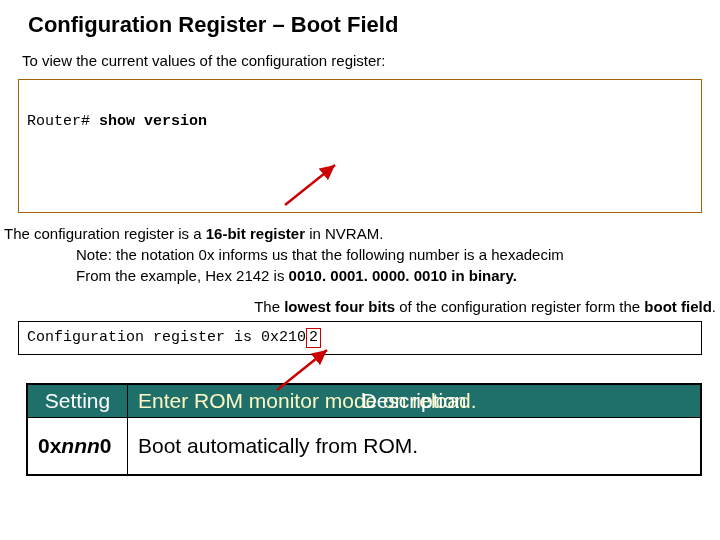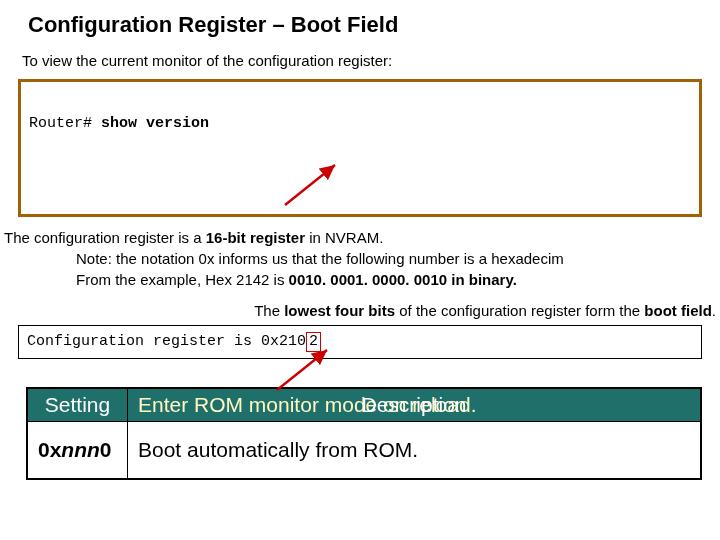--- a/index.html
+++ b/index.html
@@ -1,19 +1,19 @@
 <!DOCTYPE html>
 <html><head>
 <meta charset="utf-8">
 <style>
   * { box-sizing: border-box; margin: 0; padding: 0; }
   body { width: 720px; height: 540px; background: #fff; font-family: Arial, Helvetica, sans-serif; color: #000; overflow: hidden; position: relative; }
   .title { font-size: 22px; font-weight: bold; margin: 12px 0 14px 28px; }
   .intro { font-size: 15px; margin: 0 0 10px 22px; }
-  .term-box { border: 3px solid #a16207; margin: 0 18px 0 18px; padding: 6px 8px 6px 8px; font-family: "Courier New", monospace; font-size: 15px; line-height: 1.6; white-space: pre; }
+  .term-box { border: 1px solid #a16207; margin: 0 18px 0 18px; padding: 6px 8px 6px 8px; font-family: "Courier New", monospace; font-size: 15px; line-height: 1.6; white-space: pre; }
   .term-line { display: block; }
   .mono-bold { font-weight: bold; }
   .reg-row { display: inline; }
   .boxed { border: 1px solid #c00; padding: 0 2px; display: inline-block; line-height: 1.2; }
   .para { font-size: 15px; margin: 12px 4px 0 4px; }
   .indent { font-size: 15px; margin: 4px 4px 0 76px; }
   .bold { font-weight: bold; }
   .para2 { font-size: 15px; margin: 14px 4px 0 4px; text-align: right; }
   .term-box2 { border: 1px solid #000; margin: 6px 18px 0 18px; padding: 6px 8px; font-family: "Courier New", monospace; font-size: 15px; }
   .table-wrap { margin: 28px 18px 0 26px; border: 1px solid #000; }
@@ -25,21 +25,21 @@
   td.set { font-weight: bold; }
   .ital { font-style: italic; }
   .arrow { position: absolute; pointer-events: none; }
   .arrow svg { overflow: visible; }
 </style>
 </head>
 <body>
 
 <div class="title">Configuration Register – Boot Field</div>
 
-<div class="intro">To view the current monitor of the configuration register:</div>
+<div class="intro">To view the current values of the configuration register:</div>
 
 <div class="term-box">
 <span class="term-line"><span>Router#</span> <span class="mono-bold">show version</span></span>
 <span class="term-line"> </span>
 </div>
 
 <div class="para">
   <span>The configuration register is a </span><span class="bold">16-bit register</span><span> in NVRAM.</span>
 </div>
 <div class="indent">Note: the notation 0x informs us that the following number is a hexadecim</div>

